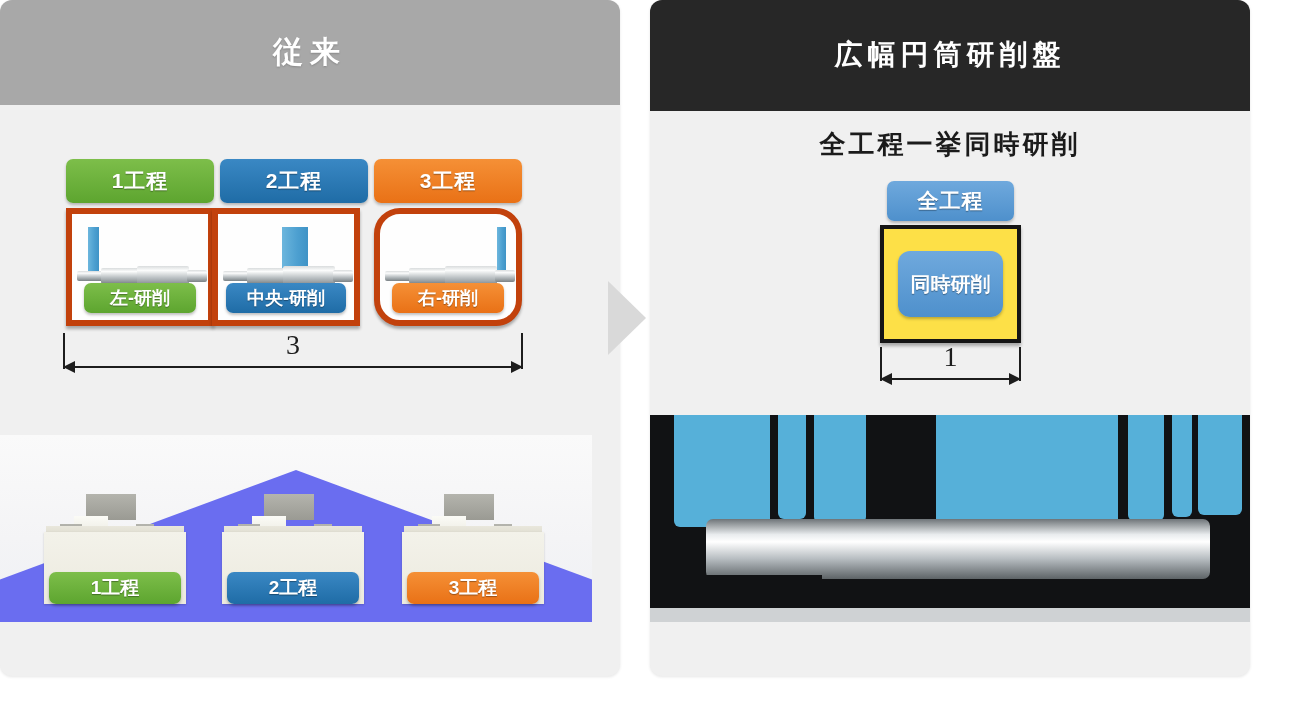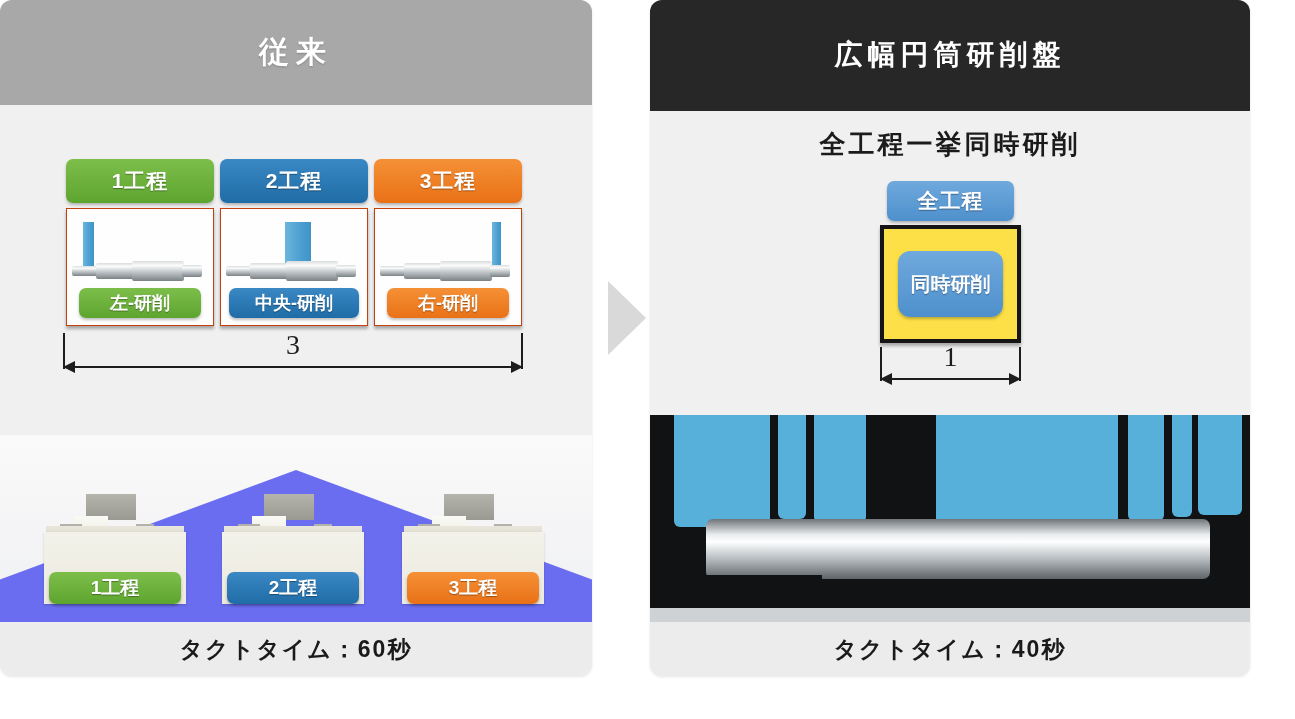--- a/index.html
+++ b/index.html
@@ -8,21 +8,21 @@
     background:#ffffff;
     font-family:"Liberation Sans","DejaVu Sans",sans-serif;
     overflow:hidden;
     position:relative;
   }
   .stage{position:relative;width:1295px;height:719px;}
 
   
   .card{position:absolute;border-radius:12px;overflow:hidden;background:#f0f0f0;
         box-shadow:0 1px 3px rgba(0,0,0,.10);}
-  .card-left{left:0;top:0;width:592px;height:676px;}
+  .card-left{left:0;top:0;width:592px;height:676px;padding-left:28px;}
   .card-right{left:650px;top:0;width:600px;height:676px;}
 
   .hdr{position:absolute;left:0;top:0;width:100%;display:flex;align-items:center;
        justify-content:center;text-align:center;color:#fff;}
   .hdr-left{height:105px;background:#a8a8a8;}
   .hdr-left .t{font-size:30px;font-weight:700;letter-spacing:7px;
        text-shadow:0 1px 2px rgba(0,0,0,.20);}
   .hdr-right{height:111px;background:#272727;flex-direction:column;line-height:1.22;}
   .hdr-right .t1{font-size:28px;font-weight:700;letter-spacing:5px;}
   .hdr-right .t2{font-size:27px;font-weight:700;letter-spacing:7px;}
@@ -39,23 +39,23 @@
   .pill.green {background:linear-gradient(180deg,#7dbe4a 0%,#5da52f 100%);}
   .pill.blue  {background:linear-gradient(180deg,#3a88c4 0%,#1f6ca6 100%);}
   .pill.orange{background:linear-gradient(180deg,#f59036 0%,#e97116 100%);}
   .pill.lblue {background:linear-gradient(180deg,#6fa9dd 0%,#4e90cc 100%);}
 
   .proc-pill{position:absolute;top:159px;width:148px;height:44px;font-size:21px;letter-spacing:1px;}
   .pp1{left:66px;} .pp2{left:220px;} .pp3{left:374px;}
 
   
   .wbox{position:absolute;top:208px;width:148px;height:118px;background:#fefefe;
-        border:1px solid #c2410c;box-sizing:border-box;
+        border:6px solid #c2410c;box-sizing:border-box;
         box-shadow:0 3px 3px rgba(0,0,0,.30);}
-  .wb1{left:66px;} .wb2{left:220px;} .wb3{left:374px;}
+  .wb1{left:66px;} .wb2{left:212px;} .wb3{left:374px;border-radius:26px;}
 
   .wheel{position:absolute;background:linear-gradient(90deg,#6cb6dd 0%,#4c9fd0 60%,#3f93c6 100%);}
   .shaft{position:absolute;left:5px;right:4px;height:20px;top:52px;}
   .shaft i{position:absolute;border-radius:2px;
            background:linear-gradient(180deg,#d9dcdd 0%,#fbfcfc 22%,#b9bfc2 60%,#7b8286 100%);}
 
   .sub-pill{position:absolute;bottom:7px;height:30px;font-size:18px;letter-spacing:0px;}
 
   
   .dim{position:absolute;}
@@ -199,21 +199,20 @@
         <div class="grey" style="left:92px;top:30px;width:18px;height:30px;"></div>
         <div class="base-top"></div>
         <div class="base"></div>
       </div>
 
       <div class="pill mach-pill green mp1">1工程</div>
       <div class="pill mach-pill blue mp2">2工程</div>
       <div class="pill mach-pill orange mp3">3工程</div>
     </div>
 
-    <div class="cap cap-left">タクトタイム：60秒</div>
   </div>
 
   <div class="big-arrow"></div>
 
   <div class="card card-right">
 
     <div class="hdr hdr-right">
       <span class="t1">広幅円筒研削盤</span>
     </div>
 
@@ -248,16 +247,15 @@
       <div class="ph-wheel" style="left:522px;width:20px;height:102px;"></div>
       <div class="ph-wheel" style="left:548px;width:44px;height:100px;"></div>
       <div class="ph-shaft"></div>
       <div class="ph-dark" style="left:0;top:120px;width:52px;height:80px;"></div>
       <div class="ph-dark" style="left:52px;top:160px;width:120px;height:48px;"></div>
       <div class="ph-dark" style="left:236px;top:166px;width:70px;height:42px;"></div>
       <div class="ph-dark" style="left:400px;top:164px;width:180px;height:44px;"></div>
       <div class="ph-floor"></div>
     </div>
 
-    <div class="cap cap-right">タクトタイム：40秒</div>
   </div>
 
 </div>
 
 </body></html>

